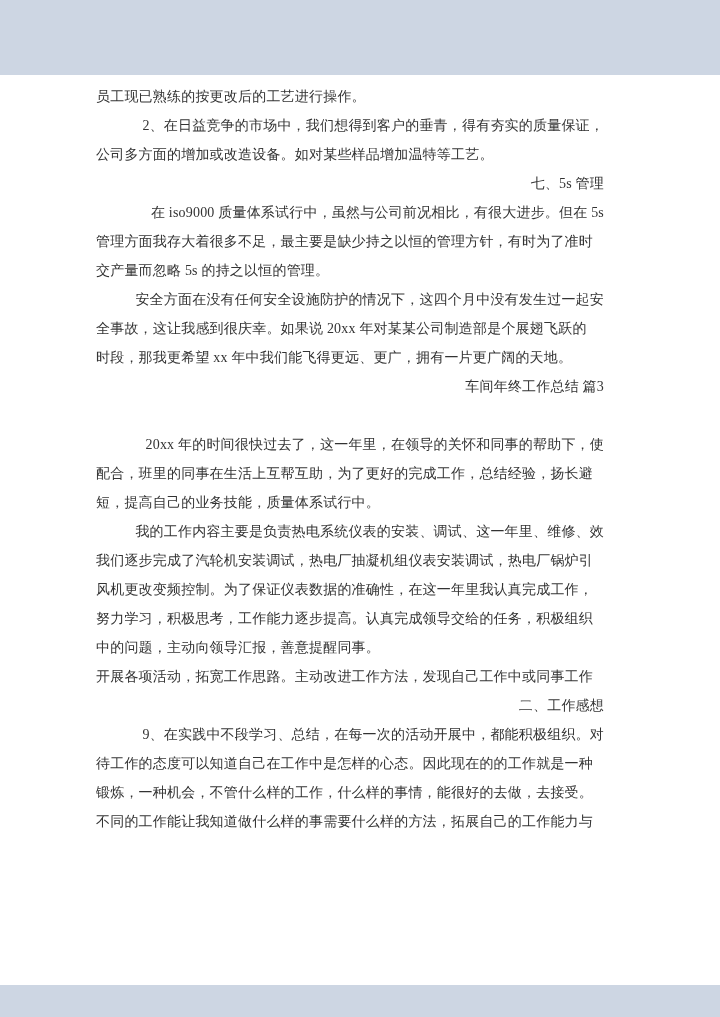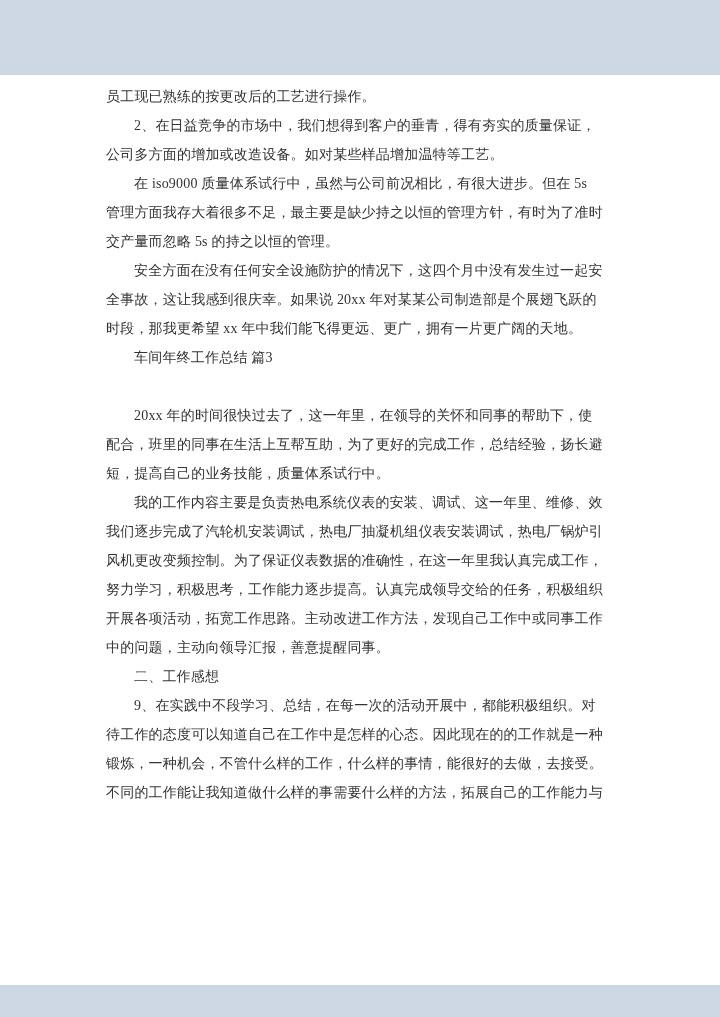--- a/index.html
+++ b/index.html
@@ -17,56 +17,57 @@
     position: absolute;
     left: 0;
     width: 100%;
     background: var(--band-color, #cdd6e3);
   }
   .band.top { top: 0; height: 75px; }
   .band.bottom { bottom: 0; height: 32px; }
   .content {
     position: absolute;
     top: 82px;
-    left: 106px;
+    left: 96px;
     width: 508px;
     color: var(--text-color, #333333);
     font-size: 14px;
     line-height: 29px;
     letter-spacing: 0.2px;
   }
   .line { white-space: nowrap; }
-  .line.indent { padding-left: 28px; }
+  .line.indent { padding-left: 28px; text-align: right; }
 </style>
 </head>
 <body>
 
 <div class="page">
   <div class="band top"></div>
   <div class="content">
       <div class="line">员工现已熟练的按更改后的工艺进行操作。</div>
       <div class="line indent">2、在日益竞争的市场中，我们想得到客户的垂青，得有夯实的质量保证，</div>
       <div class="line">公司多方面的增加或改造设备。如对某些样品增加温特等工艺。</div>
+      <div class="line indent">七、5s 管理</div>
       <div class="line indent">在 iso9000 质量体系试行中，虽然与公司前况相比，有很大进步。但在 5s</div>
       <div class="line">管理方面我存大着很多不足，最主要是缺少持之以恒的管理方针，有时为了准时</div>
       <div class="line">交产量而忽略 5s 的持之以恒的管理。</div>
       <div class="line indent">安全方面在没有任何安全设施防护的情况下，这四个月中没有发生过一起安</div>
       <div class="line">全事故，这让我感到很庆幸。如果说 20xx 年对某某公司制造部是个展翅飞跃的</div>
       <div class="line">时段，那我更希望 xx 年中我们能飞得更远、更广，拥有一片更广阔的天地。</div>
       <div class="line indent">车间年终工作总结 篇3</div>
       <div class="line">&nbsp;</div>
       <div class="line indent">20xx 年的时间很快过去了，这一年里，在领导的关怀和同事的帮助下，使</div>
       <div class="line">配合，班里的同事在生活上互帮互助，为了更好的完成工作，总结经验，扬长避</div>
       <div class="line">短，提高自己的业务技能，质量体系试行中。</div>
       <div class="line indent">我的工作内容主要是负责热电系统仪表的安装、调试、这一年里、维修、效</div>
       <div class="line">我们逐步完成了汽轮机安装调试，热电厂抽凝机组仪表安装调试，热电厂锅炉引</div>
       <div class="line">风机更改变频控制。为了保证仪表数据的准确性，在这一年里我认真完成工作，</div>
       <div class="line">努力学习，积极思考，工作能力逐步提高。认真完成领导交给的任务，积极组织</div>
+      <div class="line">中的问题，主动向领导汇报，善意提醒同事。</div>
       <div class="line">开展各项活动，拓宽工作思路。主动改进工作方法，发现自己工作中或同事工作</div>
-      <div class="line">中的问题，主动向领导汇报，善意提醒同事。</div>
       <div class="line indent">二、工作感想</div>
       <div class="line indent">9、在实践中不段学习、总结，在每一次的活动开展中，都能积极组织。对</div>
       <div class="line">待工作的态度可以知道自己在工作中是怎样的心态。因此现在的的工作就是一种</div>
       <div class="line">锻炼，一种机会，不管什么样的工作，什么样的事情，能很好的去做，去接受。</div>
       <div class="line">不同的工作能让我知道做什么样的事需要什么样的方法，拓展自己的工作能力与</div>
     </div>
   <div class="band bottom"></div>
 </div>
 
 </body></html>

